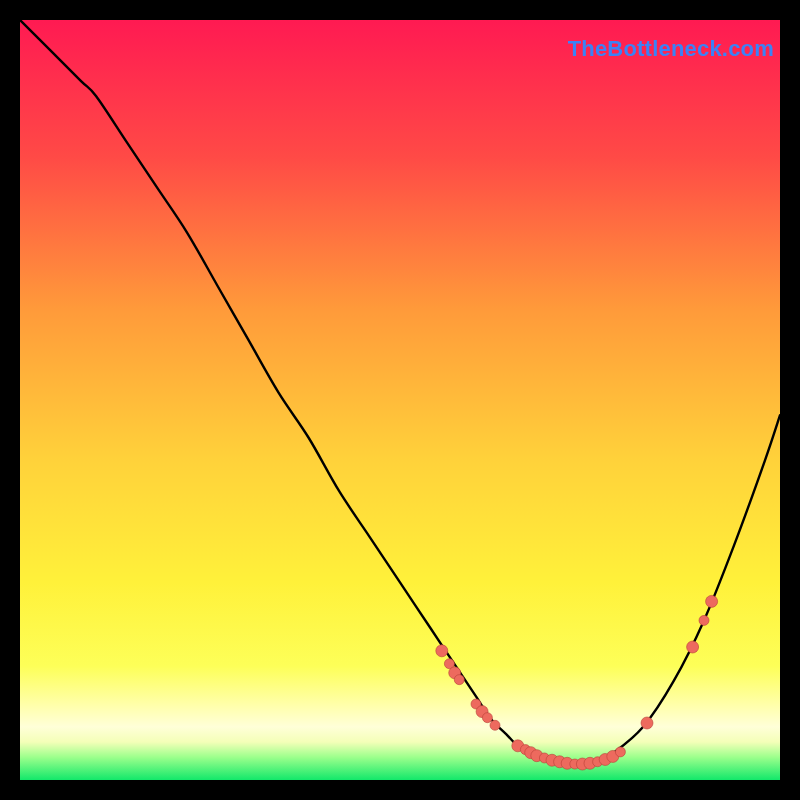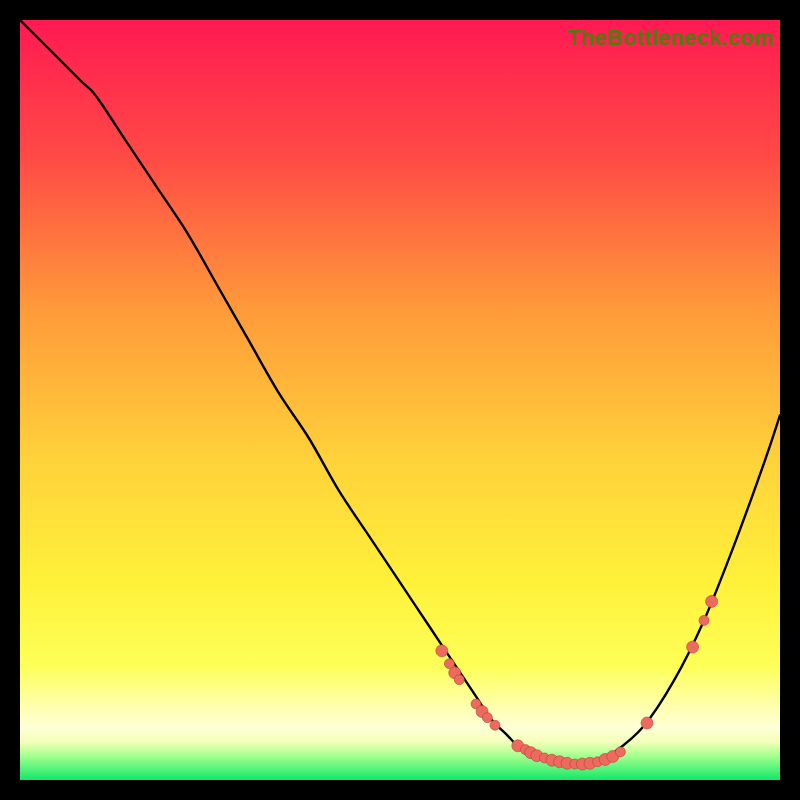--- a/index.html
+++ b/index.html
@@ -20,26 +20,26 @@
   }
   .plot-area {
     position: absolute;
     left: 0;
     top: 0;
     width: 760px;
     height: 760px;
   }
   .watermark {
     position: absolute;
-    top: 5px;
+    top: 16px;
     right: 6px;
     font-family: Arial, Helvetica, sans-serif;
     font-size: 22px;
     font-weight: 600;
-    color: #4d7c0f;
+    color: #3b82f6;
     letter-spacing: 0.2px;
     user-select: none;
   }
   svg {
     display: block;
   }
 </style>
 </head>
 <body>
 

